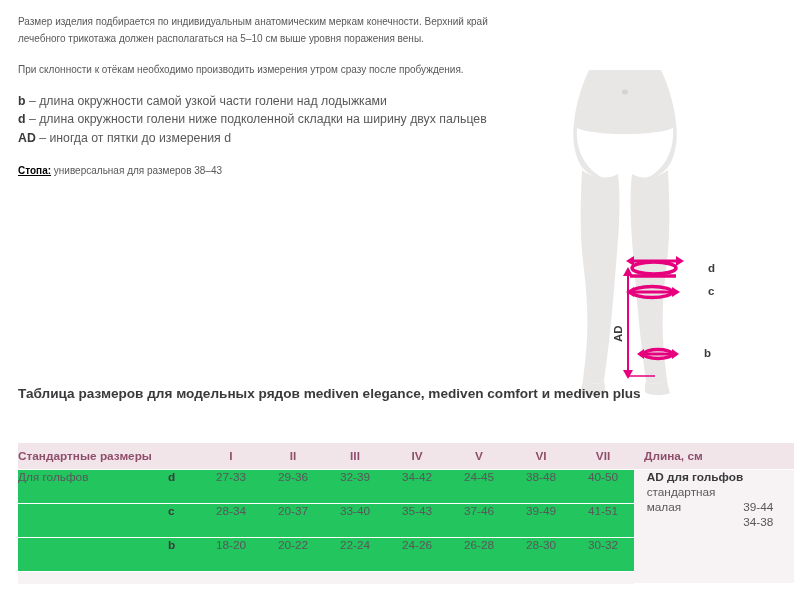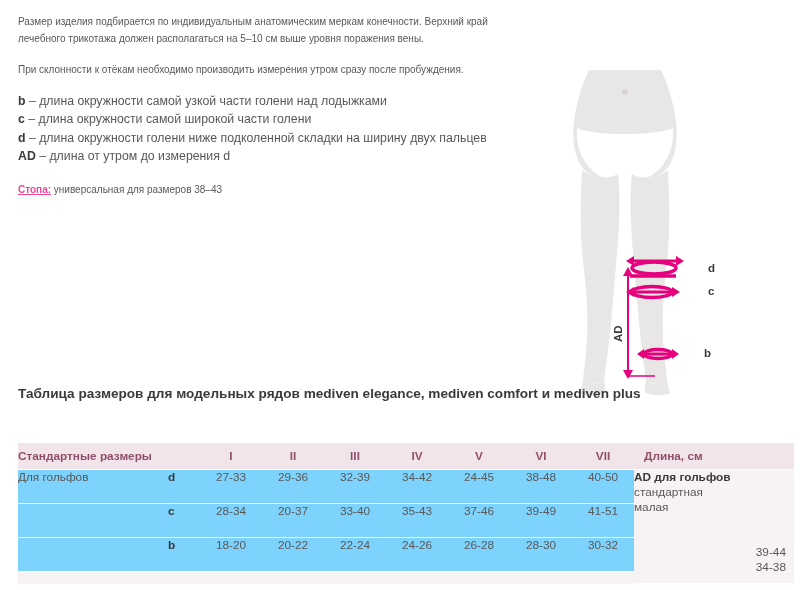--- a/index.html
+++ b/index.html
@@ -32,21 +32,21 @@
   }
   .para.tight { margin-bottom: 13px; }
   .defs {
     margin: 0 0 16px 0;
     font-size: 12.3px;
     line-height: 18.5px;
     color: #58585a;
   }
   .defs div { white-space: nowrap; }
   .defs b { color: #3a3a3c; font-weight: bold; }
-  .lead-b { font-weight: bold; color: #ec4899; text-decoration: underline; }
+  .lead-b { font-weight: bold; color: #000000; text-decoration: underline; }
 
   
   .illus {
     position: absolute;
     left: 530px;
     top: 70px;
     width: 270px;
     height: 330px;
   }
   .measure-label {
@@ -93,56 +93,55 @@
     height: 26px;
     line-height: 26px;
     text-align: left;
     padding-left: 10px;
     border-bottom: 1px solid #ffffff;
     font-size: 11.8px;
   }
   .hdr-row th.ctr { text-align: center; padding-left: 0; }
   .hdr-row th.len { padding-left: 10px; }
   td.body {
-    background: #7dd3fc;
+    background: #22c55e;
     color: #58585a;
     height: 34px;
     padding-left: 10px;
     border-bottom: 1px solid #ffffff;
   }
   td.body.ctr { text-align: center; padding-left: 0; }
   td.label-cell { padding-top: 9px; }
   td.key-cell { font-weight: bold; color: #3a3a3c; padding-top: 9px; padding-left: 12px; }
   td.val { padding-top: 9px; }
   td.len-cell {
     background: #f7f2f4;
     padding: 8px 10px 6px 10px;
     border-bottom: 1px solid #ffffff;
     color: #58585a;
     line-height: 15px;
   }
-  .len-inner { display: flex; justify-content: center; flex-direction: column; }
+  .len-inner { display: flex; justify-content: center; }
   .len-right { text-align: right; padding-right: 8px; line-height: 15px; }
   .len-head { font-weight: bold; color: #3a3a3c; }
   .spacer-row td { background: #f7f2f4; height: 12px; border-bottom: none; }
 </style>
 </head>
 <body>
 
 <div class="page">
 
   <div class="text-col">
     <p class="para">Размер изделия подбирается по индивидуальным анатомическим меркам конечности. Верхний край лечебного трикотажа должен располагаться на 5–10 см выше уровня поражения вены.</p>
     <p class="para tight">При склонности к отёкам необходимо производить измерения утром сразу после пробуждения.</p>
 
     <div class="defs">
       <div><b>b</b><span> – длина окружности самой узкой части голени над лодыжками</span></div>
-      <div><b>c</b><span> – длина окружности самой широкой части голени</span></div>
       <div><b>d</b><span> – длина окружности голени ниже подколенной складки на ширину двух пальцев</span></div>
-      <div><b>AD</b><span> – длина от утром до измерения d</span></div>
+      <div><b>AD</b><span> – иногда от пятки до измерения d</span></div>
     </div>
 
     <p class="para"><span class="lead-b">Стопа:</span><span> универсальная для размеров 38–43</span></p>
   </div>
 
   <div class="illus">
     <svg width="270" height="330" viewBox="0 0 270 330">
 
       <path d="M60,-2 C52,14 46,34 44,52 C42,68 44,80 48,90 C52,100 60,106 72,109 C86,112 104,112 118,109 C130,106 138,100 142,90 C146,80 148,68 146,52 C144,34 138,14 130,-2 Z" fill="#e9e6e6"></path>
 

